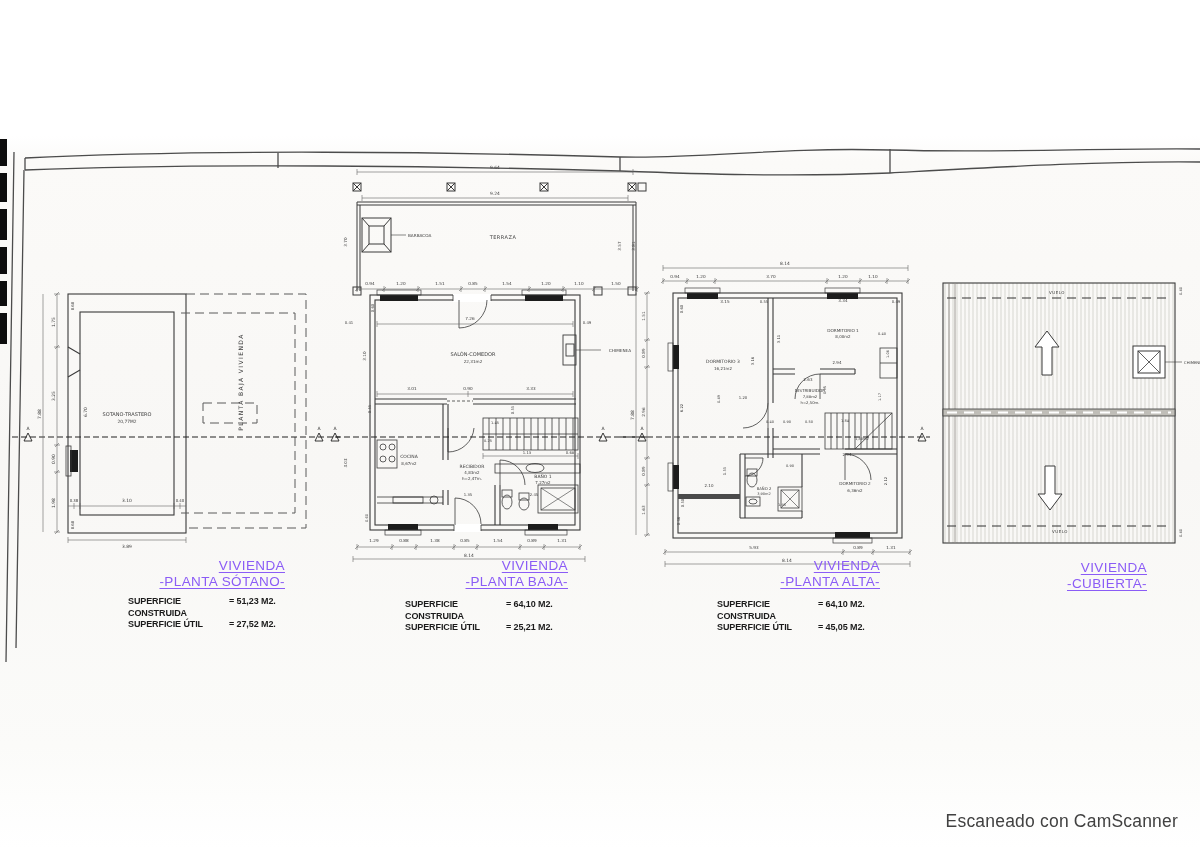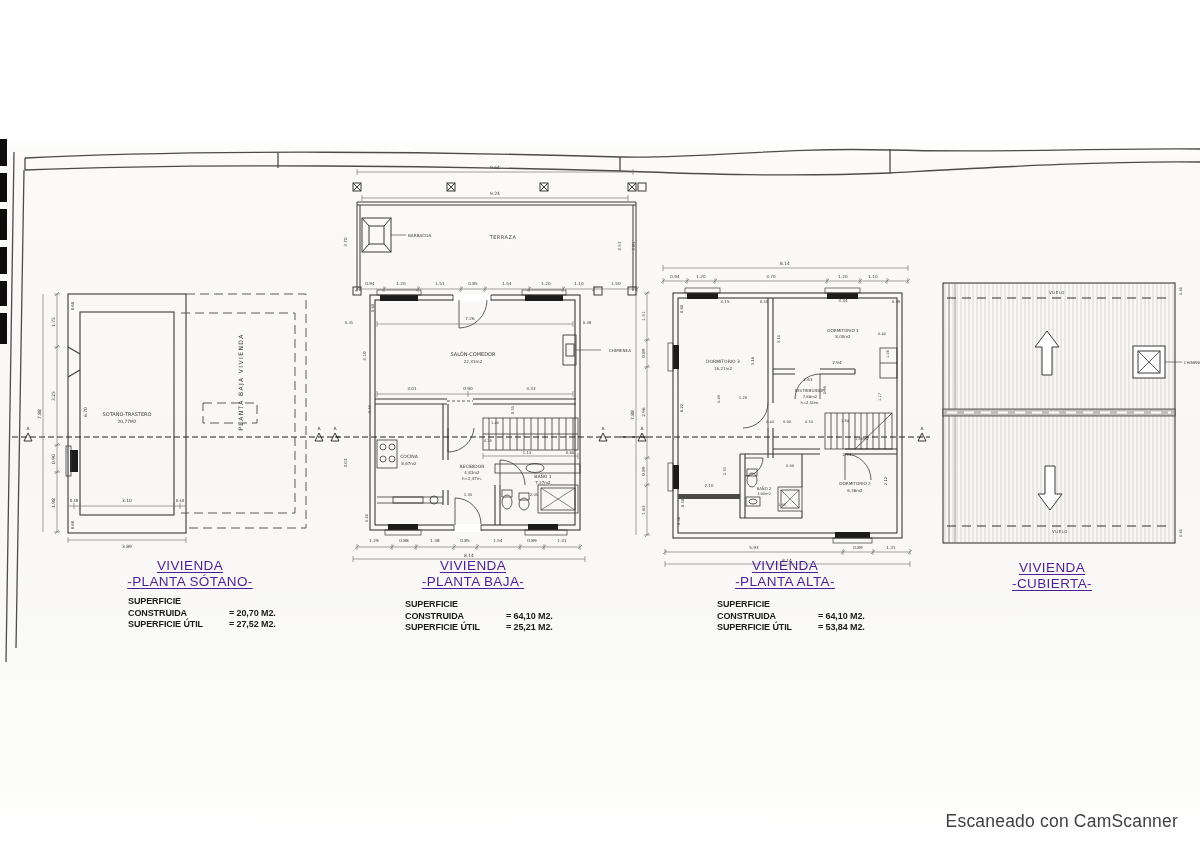--- a/index.html
+++ b/index.html
@@ -3,26 +3,26 @@
 <meta charset="utf-8">
 <style>
   html,body{margin:0;padding:0;}
   body{width:1200px;height:848px;position:relative;overflow:hidden;
        font-family:"Liberation Sans",sans-serif;background:#ffffff;}
   .paper{position:absolute;inset:0;
     background:linear-gradient(180deg,#ffffff 0%,#ffffff 16%,#fbfaf8 19%,#f8f7f5 55%,#fbfbf9 88%,#ffffff 100%);}
   svg{position:absolute;overflow:visible;}
   svg text{font-family:"DejaVu Sans",sans-serif;fill:#3c3c3c;}
   .plan-svg{z-index:2;}
-  .tblock{position:absolute;z-index:3;text-align:center;color:#4c1d95;width:190px;}
+  .tblock{position:absolute;z-index:3;text-align:right;color:#8b5cf6;width:190px;}
   .tblock .t1,.tblock .t2{font-size:13.5px;letter-spacing:.4px;
     text-decoration:underline;text-underline-offset:2px;line-height:16px;}
   .areas{position:absolute;z-index:3;color:#1b1b1b;font-weight:700;font-size:9px;
     letter-spacing:-0.1px;line-height:11.5px;width:180px;}
-  .arow{display:flex;align-items:flex-end;}
+  .arow{display:flex;}
   .alabel{width:101px;}
   .footer{position:absolute;right:22px;top:811px;z-index:4;color:#414141;
     font-size:17.5px;letter-spacing:.2px;}
 </style>
 </head>
 <body>
 
 <div class="paper"></div>
 
 <svg style="left:0;top:0;z-index:1" width="1200" height="848" viewBox="0 0 1200 848">
@@ -403,21 +403,21 @@
   </g>
 </svg>
 
 <div class="tblock" style="left:95px;top:558px">
   <div class="t1">VIVIENDA</div>
   <div class="t2">-PLANTA SÓTANO-</div>
 </div>
 <div class="areas" style="left:128px;top:596px">
   <div class="arow">
       <span class="alabel">SUPERFICIE CONSTRUIDA</span>
-      <span>= 20,70 M2.</span>
+      <span>= 51,23 M2.</span>
     </div>
   <div class="arow">
       <span class="alabel">SUPERFICIE ÚTIL</span>
       <span>= 27,52 M2.</span>
     </div>
 </div>
 
 <div class="tblock" style="left:378px;top:558px">
   <div class="t1">VIVIENDA</div>
   <div class="t2">-PLANTA BAJA-</div>
@@ -437,21 +437,21 @@
   <div class="t1">VIVIENDA</div>
   <div class="t2">-PLANTA ALTA-</div>
 </div>
 <div class="areas" style="left:717px;top:599px">
   <div class="arow">
       <span class="alabel">SUPERFICIE CONSTRUIDA</span>
       <span>= 64,10 M2.</span>
     </div>
   <div class="arow">
       <span class="alabel">SUPERFICIE ÚTIL</span>
-      <span>= 53,84 M2.</span>
+      <span>= 45,05 M2.</span>
     </div>
 </div>
 
 <div class="tblock" style="left:957px;top:560px">
   <div class="t1">VIVIENDA</div>
   <div class="t2">-CUBIERTA-</div>
 </div>
 
 <div class="footer">Escaneado con CamScanner</div>
 

